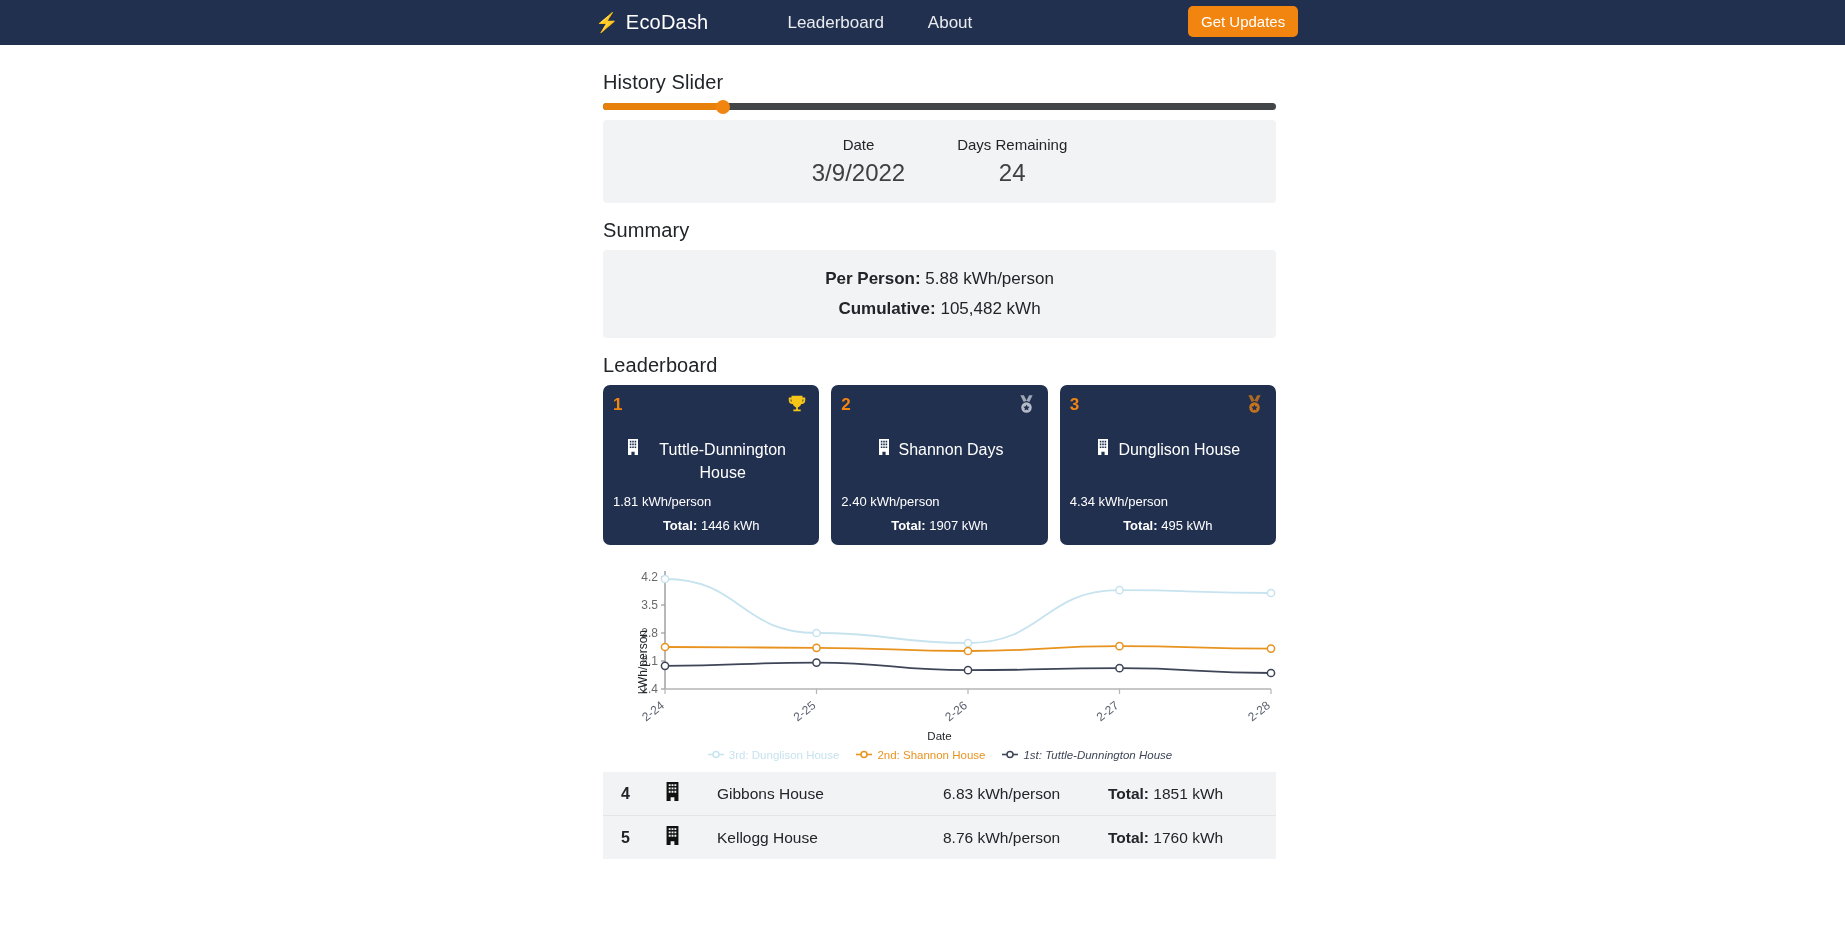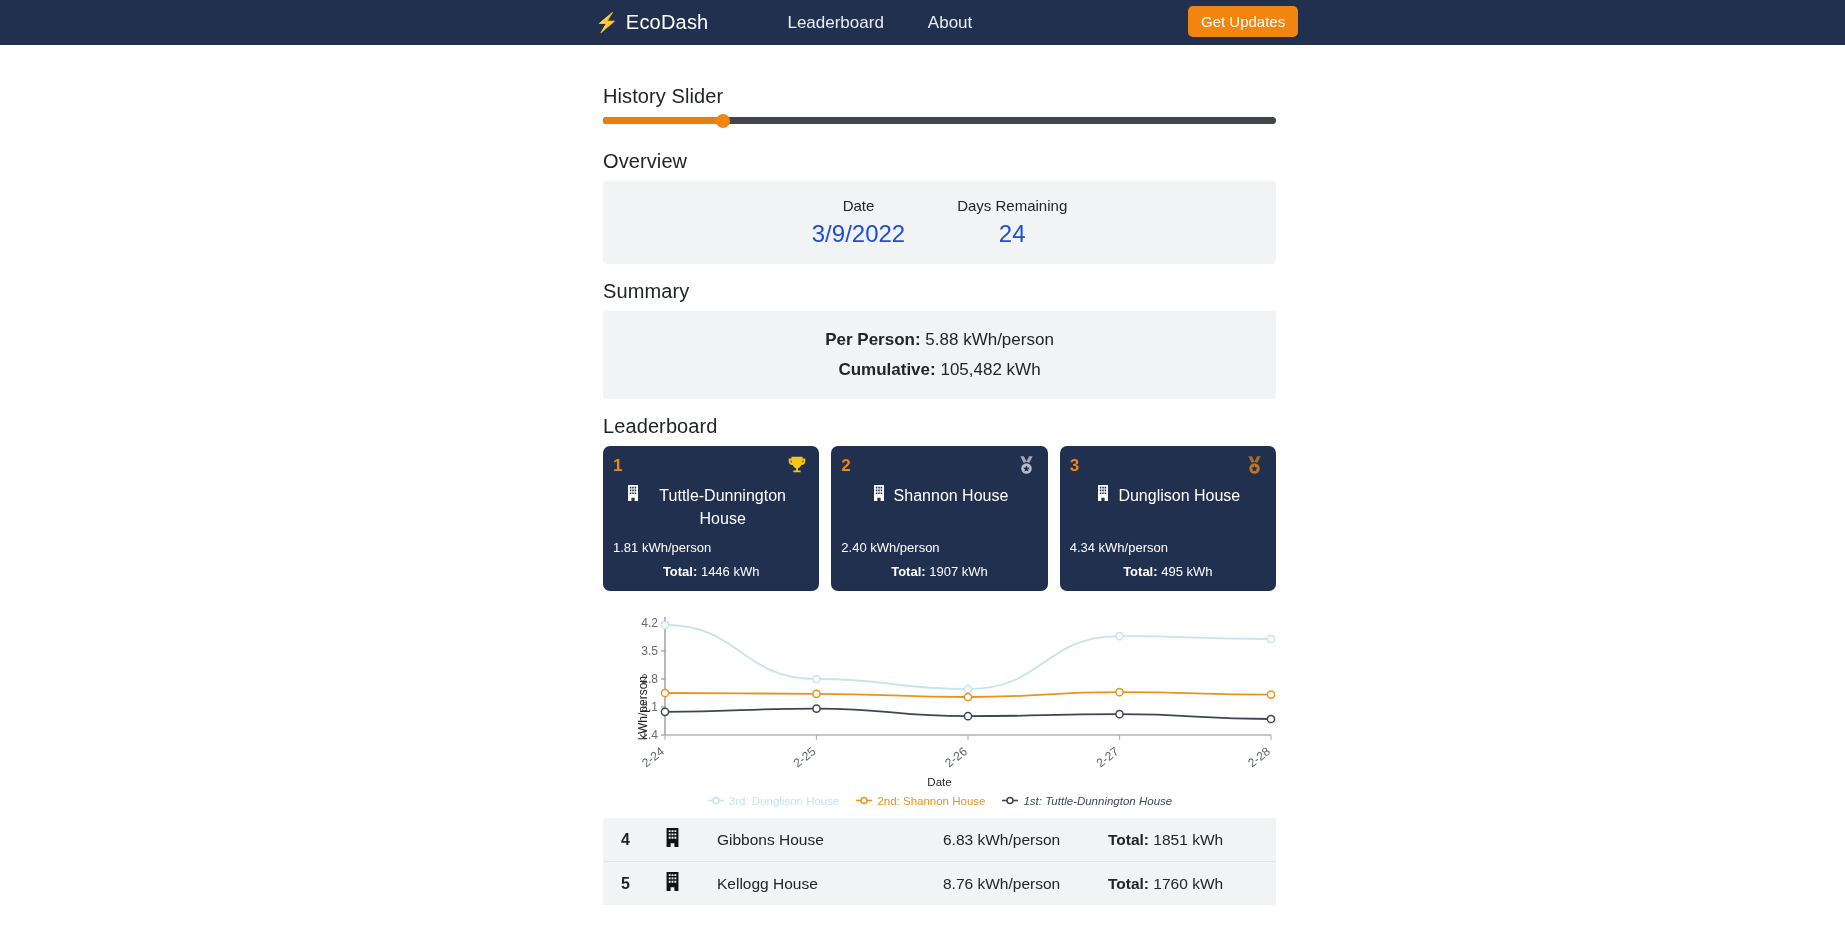--- a/index.html
+++ b/index.html
@@ -41,21 +41,21 @@
     font-size:15px; font-family:"Liberation Sans", sans-serif;
     padding:7px 13px; cursor:pointer;
   }
 
   
   .container{
     width:673px; margin-left:603px; padding-top:20px;
   }
   .sec-title{
     font-size:20px; font-weight:400; color:#212529;
-    margin:16px 0 8px 0; letter-spacing:.1px;
+    margin:2px 0 8px 0; letter-spacing:.1px;
   }
 
   
   .slider-wrap{ padding:4px 0 10px 0; }
   .slider-track{
     position:relative; height:7px; border-radius:4px;
     background:#424649; margin-top:9px;
   }
   .slider-fill{
     position:absolute; left:0; top:0; height:7px;
@@ -70,40 +70,40 @@
 
   
   .panel{
     background:#f2f3f5; border-radius:4px;
     padding:14px 0; text-align:center;
     margin-bottom:16px;
   }
   .ov-grid{ display:flex; justify-content:center; gap:0; }
   .ov-col{ padding:0 26px; }
   .ov-lab{ font-size:15px; color:#212529; line-height:1.5; }
-  .ov-val{ font-size:24px; color:#1d4ed8; line-height:1.35; }
+  .ov-val{ font-size:24px; color:#404040; line-height:1.35; }
 
   .sum-row{ font-size:17px; line-height:1.78; }
   .sum-row b{ font-weight:700; }
 
   
   .podium{ display:flex; gap:12px; }
   .pcard{
     flex:1; background:#22304f; color:#ffffff;
     border-radius:7px; padding:11px 10px 12px 10px;
     position:relative; min-height:145px;
     display:flex; flex-direction:column;
   }
   .prank{
     font-size:17px; font-weight:700; color:#f28410;
     line-height:1;
   }
   .pmedal{ position:absolute; right:11px; top:8px; }
   .pname{
-    font-size:16px; text-align:center; margin-top:11px;
+    font-size:16px; text-align:center; margin-top:26px;
     display:flex; align-items:flex-start; justify-content:center;
     gap:7px; line-height:1.4;
   }
   .pname .txt{ max-width:150px; }
   .pper{ font-size:13px; text-align:left; margin-top:auto; padding-top:10px; }
   .ptot{ font-size:13px; text-align:center; margin-top:9px; }
   .ptot b{ font-weight:700; }
   .bldg{ flex:none; }
 
   
@@ -161,21 +161,20 @@
 <div class="container">
 
   <div class="slider-wrap">
     <div class="sec-title">History Slider</div>
     <div class="slider-track">
       <div class="slider-fill" style="width: 17.8%;"></div>
       <div class="slider-thumb" style="left: 17.8%;"></div>
     </div>
   </div>
 
-  <div class="sec-title">Overview</div>
   <div class="panel">
     <div class="ov-grid">
       <div class="ov-col">
         <div class="ov-lab">Date</div>
         <div class="ov-val">3/9/2022</div>
       </div>
       <div class="ov-col">
         <div class="ov-lab">Days Remaining</div>
         <div class="ov-val">24</div>
       </div>
@@ -215,21 +214,21 @@
         <div class="pmedal"><svg width="21" height="22" viewBox="0 0 24 24">
             <path d="M5 2h4l3.2 6.2-3.4 1.6L5 2z" fill="#b6bdc9" opacity=".85"></path>
             <path d="M19 2h-4l-3.2 6.2 3.4 1.6L19 2z" fill="#b6bdc9" opacity=".85"></path>
             <circle cx="12" cy="16" r="6" fill="#b6bdc9"></circle>
             <path d="M12 12.6l1.1 2.3 2.5.35-1.8 1.75.43 2.5L12 18.3l-2.24 1.2.43-2.5-1.8-1.75 2.5-.35L12 12.6z" fill="#22304f"></path>
           </svg></div>
         <div class="pname">
           <span><svg class="bldg" width="16" height="16" viewBox="0 0 16 16" fill="#ffffff">
               <path d="M3 0h10v16H9.6v-3.2H6.4V16H3V0zm1.8 1.8v1.6h1.6V1.8H4.8zm2.4 0v1.6h1.6V1.8H7.2zm2.4 0v1.6h1.6V1.8H9.6zM4.8 4.6v1.6h1.6V4.6H4.8zm2.4 0v1.6h1.6V4.6H7.2zm2.4 0v1.6h1.6V4.6H9.6zM4.8 7.4V9h1.6V7.4H4.8zm2.4 0V9h1.6V7.4H7.2zm2.4 0V9h1.6V7.4H9.6z"></path>
             </svg></span>
-          <span class="txt">Shannon House</span>
+          <span class="txt">Shannon Days</span>
         </div>
         <div class="pper">2.40 kWh/person</div>
         <div class="ptot"><b>Total:</b> 1907 kWh</div>
       </div>
       <div class="pcard">
         <div class="prank">3</div>
         <div class="pmedal"><svg width="21" height="22" viewBox="0 0 24 24">
             <path d="M5 2h4l3.2 6.2-3.4 1.6L5 2z" fill="#c5741b" opacity=".85"></path>
             <path d="M19 2h-4l-3.2 6.2 3.4 1.6L19 2z" fill="#c5741b" opacity=".85"></path>
             <circle cx="12" cy="16" r="6" fill="#c5741b"></circle>

